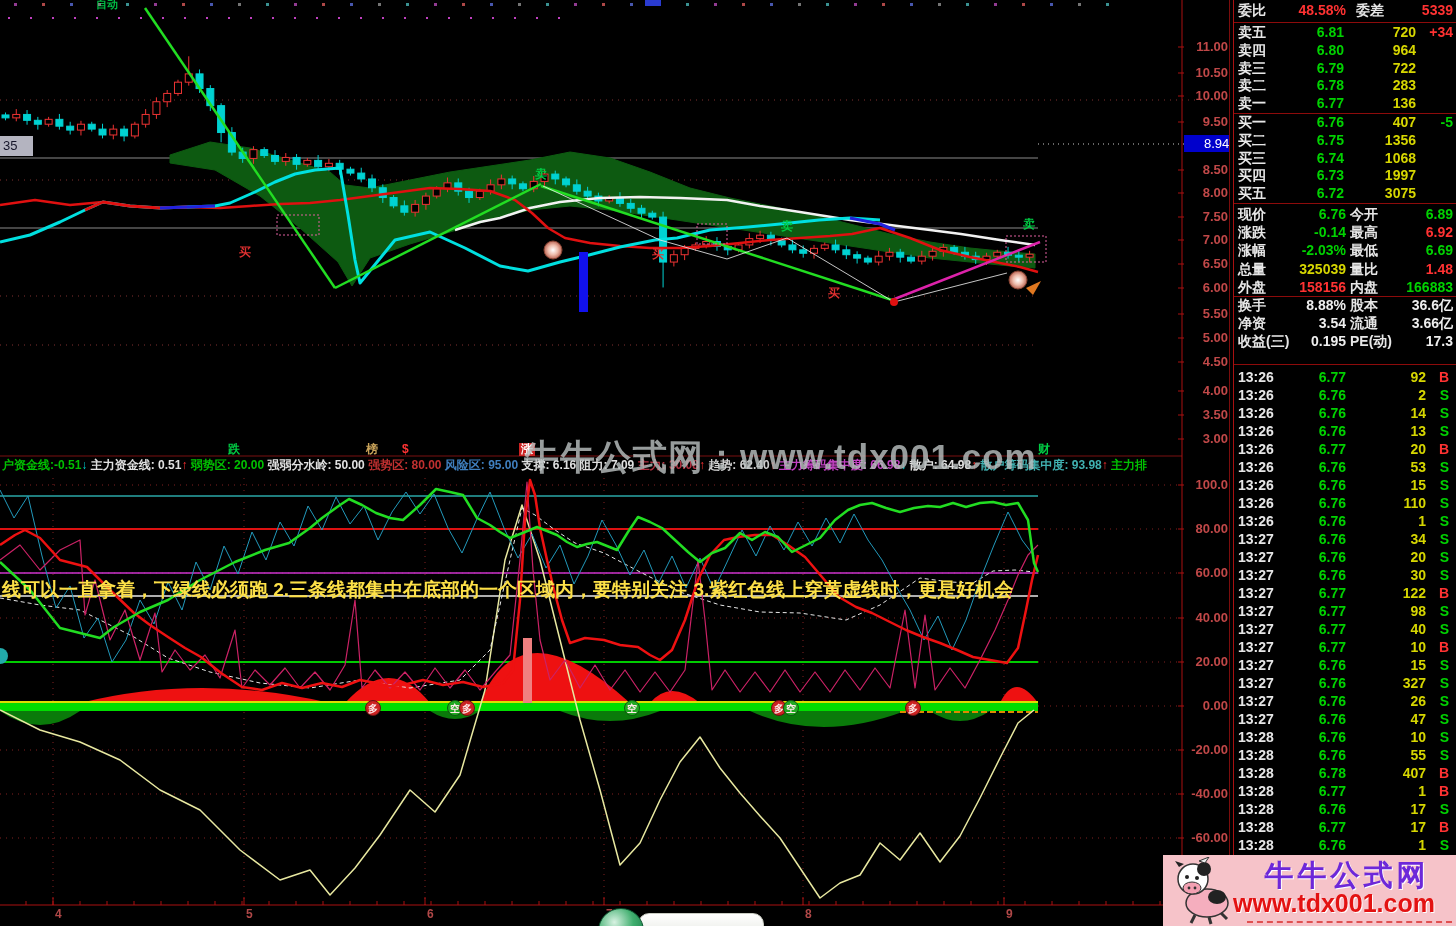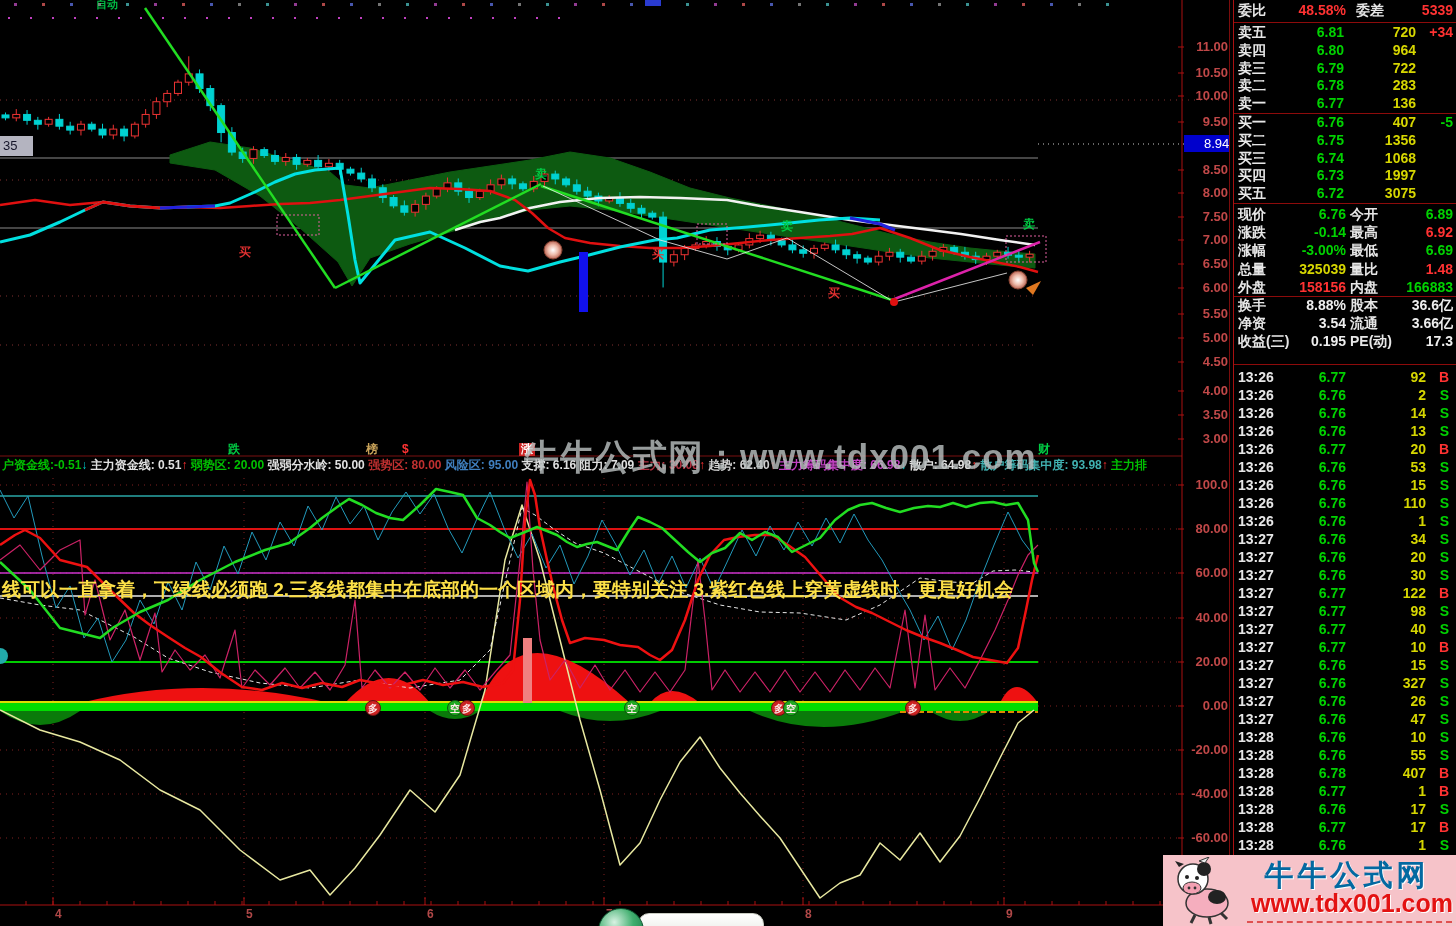--- a/index.html
+++ b/index.html
@@ -30,23 +30,23 @@
   .ri{display:grid;grid-template-columns:56px 56px 60px 51px;height:18.2px;line-height:18.2px;}
   .ri :nth-child(2),.ri :nth-child(4){text-align:right;}
   .rt{display:grid;grid-template-columns:50px 62px 80px 27px;height:18.03px;line-height:18.03px;}
   .rt :nth-child(2),.rt :nth-child(3),.rt :nth-child(4){text-align:right;}
   .lbl{color:#e6e6e6;padding-left:4px;}
   .grn{color:#00d200;} .red{color:#ff3232;} .yel{color:#d6d600;} .wht{color:#eee;}
   .pr4{padding-right:4px;}
 
   
   #logo{position:absolute;left:1163px;top:855px;width:293px;height:71px;background:#f6c3c9;z-index:12;}
-  #logo .t1{position:absolute;left:78px;top:1px;width:212px;text-align:center;color:#0369a1;
+  #logo .t1{position:absolute;left:78px;top:1px;width:212px;text-align:center;color:#6d28d9;
         font-size:29px;font-weight:bold;letter-spacing:4px;text-shadow:1px 1px 0 #fff;}
-  #logo .t2{position:absolute;left:70px;top:34px;width:220px;text-align:right;color:#e31212;
+  #logo .t2{position:absolute;left:70px;top:34px;width:220px;text-align:left;color:#e31212;
         font-size:25px;font-weight:bold;text-shadow:1px 1px 0 #fff;}
   #logo .dash{position:absolute;left:84px;bottom:3px;width:205px;border-top:2px dashed #e05050;}
 
   
   #orb{position:absolute;left:598px;top:908px;width:44px;height:44px;border-radius:50%;z-index:11;
        background:radial-gradient(circle at 35% 30%,#d8f2e2,#3fae6e 45%,#0f6b3c);border:1px solid #0c5530;}
   #orb-pill{position:absolute;left:638px;top:913px;width:124px;height:22px;border-radius:11px;
        background:linear-gradient(#ffffff,#e8eae4);border:1px solid #c9ccc2;z-index:10;}
 
   #top-strip{position:absolute;left:0;top:0;width:1180px;height:24px;z-index:6;}
@@ -626,21 +626,21 @@
           <span class="grn pr4">6.89</span>
         </div>
         <div class="ri">
           <span class="lbl">涨跌</span>
           <span class="grn">-0.14</span>
           <span class="lbl">最高</span>
           <span class="red pr4">6.92</span>
         </div>
         <div class="ri">
           <span class="lbl">涨幅</span>
-          <span class="grn">-3.00%</span>
+          <span class="grn">-2.03%</span>
           <span class="lbl">最低</span>
           <span class="grn pr4">6.69</span>
         </div>
         <div class="ri">
           <span class="lbl">总量</span>
           <span class="yel">325039</span>
           <span class="lbl">量比</span>
           <span class="red pr4">1.48</span>
         </div>
         <div class="ri">

